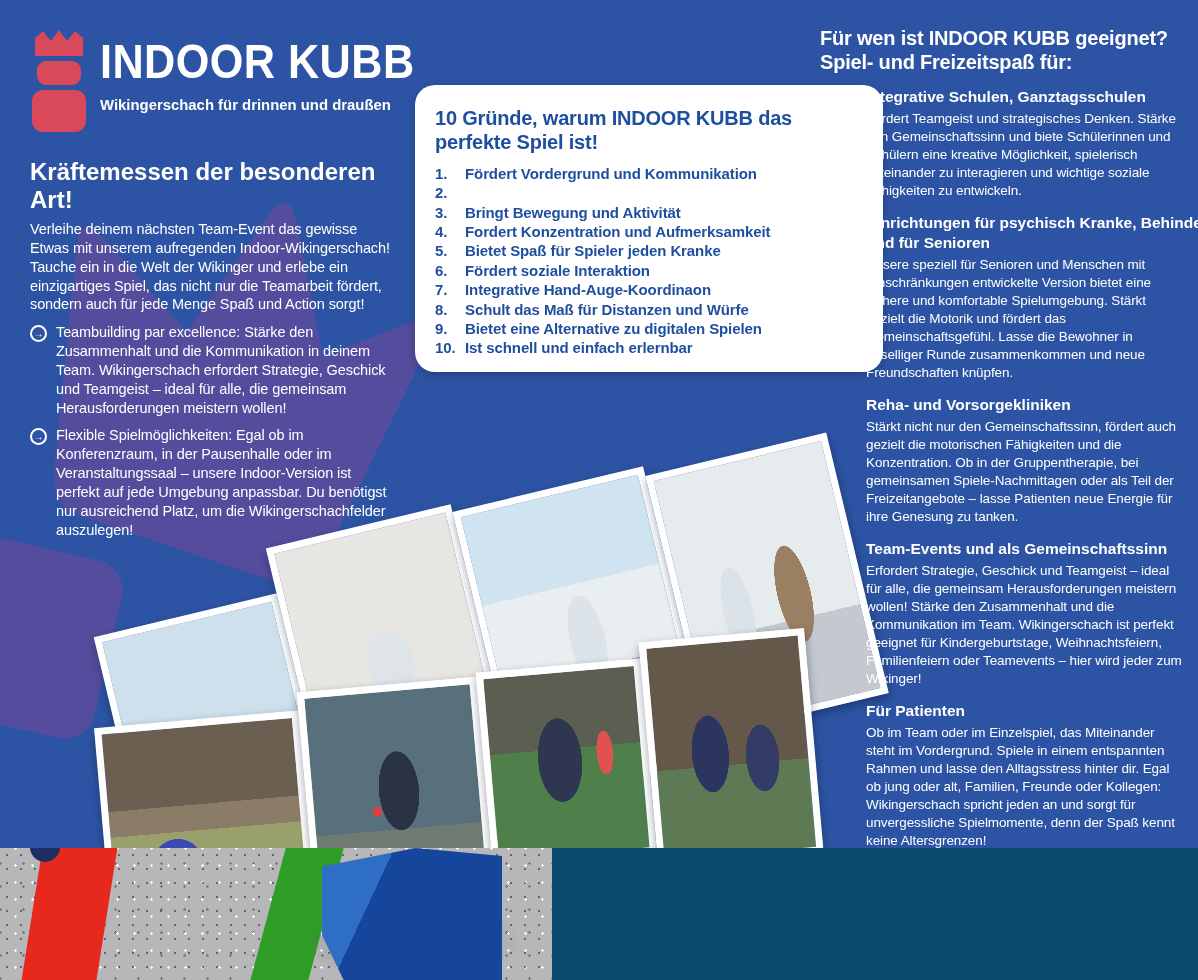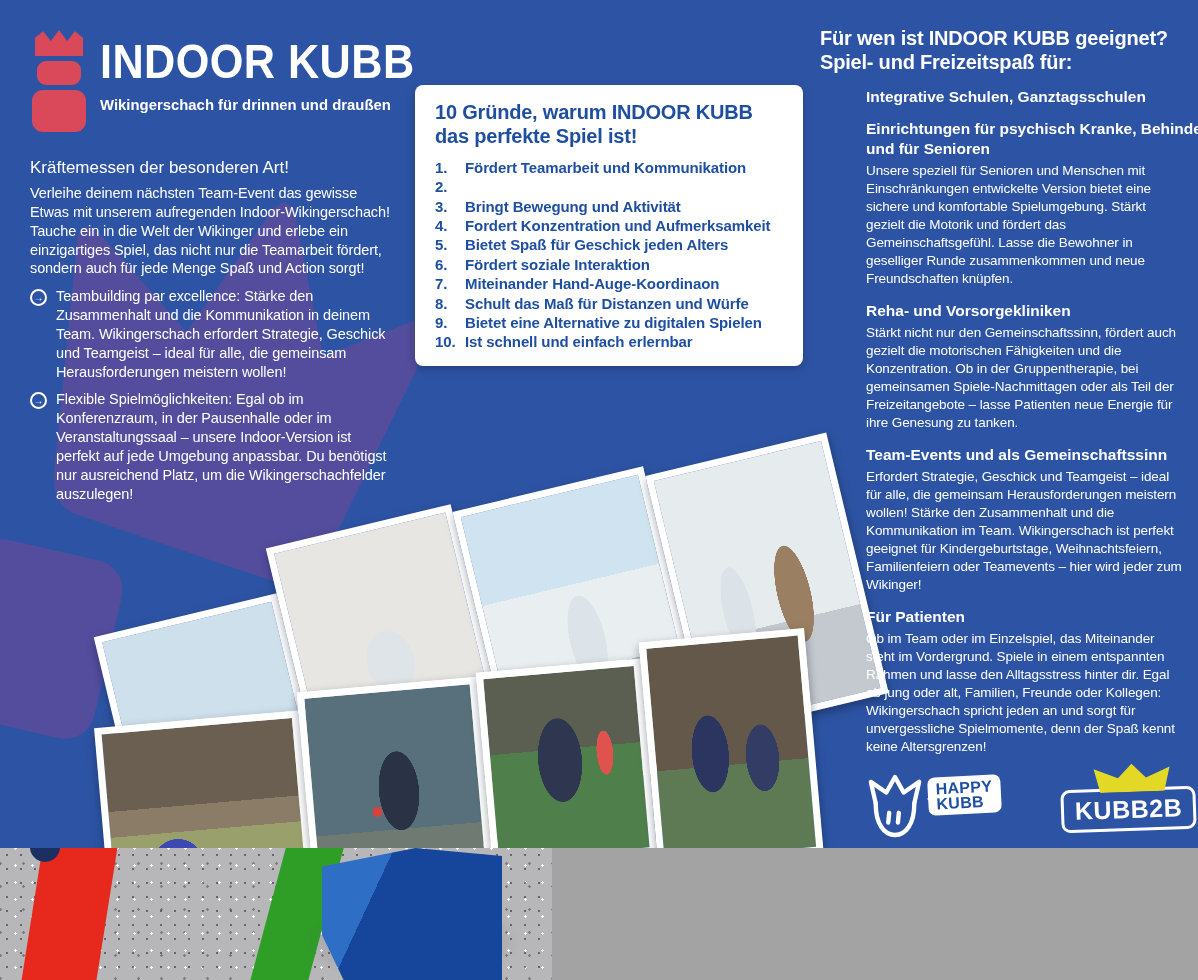--- a/index.html
+++ b/index.html
@@ -1,17 +1,17 @@
 <!DOCTYPE html>
 <html><head>
 <meta charset="utf-8">
 <style>
   * { margin:0; padding:0; box-sizing:border-box; }
   body { background:#fff; font-family:"Liberation Sans", sans-serif; }
-  .stage { position:relative; width:1198px; height:980px; background:#a3a3a3; overflow:hidden; }
+  .stage { position:relative; width:1198px; height:980px; background:#0c4a6e; overflow:hidden; }
 
   
   .flyer { position:absolute; left:0; top:0; width:1198px; height:848px;
            background:#2d54a4; overflow:hidden; }
 
   
   .wm { position:absolute; z-index:1; }
 
   
   .logo { position:absolute; left:28px; top:30px; z-index:5; display:flex; align-items:flex-start; }
@@ -22,32 +22,32 @@
   .blk2 { width:54px; height:42px; background:#d9495a; border-radius:11px; margin-top:5px; }
   .logo-text { margin-left:10px; padding-top:8px; }
   .brand-title { color:#fff; font-size:48px; font-weight:bold; letter-spacing:.5px;
       transform:scaleX(.9); transform-origin:left top; white-space:nowrap; line-height:1; }
   .brand-tagline { color:#fff; font-size:15.5px; font-weight:bold; margin-top:10px;
       transform:scaleX(.96); transform-origin:left top; white-space:nowrap; }
 
   
   .left-col { position:absolute; left:30px; top:148px; width:368px; z-index:5; color:#fff; }
   .h-big { font-size:21px; font-weight:bold; line-height:1.22; letter-spacing:-.2px; }
-  .h-sub { font-size:17px; font-weight:normal; margin-top:10px; }
+  .h-sub { font-size:24px; font-weight:bold; margin-top:10px; }
   .p-body { font-size:14.5px; line-height:1.3; margin-top:6px; letter-spacing:-.1px; }
   .h-why { font-size:18px; font-weight:bold; margin-top:16px; }
   .bullet { display:flex; margin-top:9px; }
   .arrow-ic { flex:0 0 17px; width:17px; height:17px; border:2px solid #fff; border-radius:50%;
       display:flex; align-items:center; justify-content:center; font-size:10px; font-weight:bold;
       color:#fff; margin-top:2px; }
   .bullet .p-body { margin:0 0 0 9px; max-width:342px; }
 
   
-  .card { position:absolute; left:415px; top:85px; width:388px; z-index:4;
-      background:#fff; border-radius:8px; padding:15px 20px 14px 20px;
+  .card { position:absolute; left:415px; top:85px; width:468px; z-index:4;
+      background:#fff; border-radius:20px; padding:21px 20px 14px 20px;
       box-shadow:0 3px 9px rgba(10,20,50,.3); color:#1e4e9f; }
   .card-title { font-size:20px; font-weight:bold; line-height:1.22; letter-spacing:-.2px; }
   .reasons { margin-top:9px; }
   .reason { display:flex; font-size:15px; font-weight:bold; line-height:19.4px; letter-spacing:-.1px; }
   .reason .num { flex:0 0 30px; }
 
   
   .strip { position:absolute; display:flex; align-items:flex-start; }
   .strip-upper { left:62px; top:415px; width:760px; transform:rotate(-13.5deg); transform-origin:100% 0; z-index:2; }
   .strip-lower { left:88px; top:628px; width:716px; transform:rotate(-5deg); transform-origin:100% 0; z-index:3; }
@@ -169,44 +169,44 @@
         <span class="arrow-ic">→</span>
         <div class="p-body">Flexible Spielmöglichkeiten: Egal ob im Konferenzraum, in der Pausenhalle oder im Veranstaltungssaal – unsere Indoor-Version ist perfekt auf jede Umgebung anpassbar. Du benötigst nur ausreichend Platz, um die Wikingerschachfelder auszulegen!</div>
       </div>
     </div>
 
     <div class="card">
       <div class="card-title">10 Gründe, warum INDOOR KUBB das perfekte Spiel ist!</div>
       <div class="reasons">
         <div class="reason">
             <span class="num">1.</span>
-            <span>Fördert Teamarbeit und Kommunikation</span>
+            <span>Fördert Vordergrund und Kommunikation</span>
           </div>
         <div class="reason">
             <span class="num">2.</span>
           </div>
         <div class="reason">
             <span class="num">3.</span>
             <span>Bringt Bewegung und Aktivität</span>
           </div>
         <div class="reason">
             <span class="num">4.</span>
             <span>Fordert Konzentration und Aufmerksamkeit</span>
           </div>
         <div class="reason">
             <span class="num">5.</span>
-            <span>Bietet Spaß für Geschick jeden Alters</span>
+            <span>Bietet Spaß für Spieler jeden Kranke</span>
           </div>
         <div class="reason">
             <span class="num">6.</span>
             <span>Fördert soziale Interaktion</span>
           </div>
         <div class="reason">
             <span class="num">7.</span>
-            <span>Miteinander Hand-Auge-Koordinaon</span>
+            <span>Integrative Hand-Auge-Koordinaon</span>
           </div>
         <div class="reason">
             <span class="num">8.</span>
             <span>Schult das Maß für Distanzen und Würfe</span>
           </div>
         <div class="reason">
             <span class="num">9.</span>
             <span>Bietet eine Alternative zu digitalen Spielen</span>
           </div>
         <div class="reason">
@@ -230,20 +230,21 @@
     </div>
 
     <div class="right-col">
       <div class="r-head">
         <div>Für wen ist INDOOR KUBB geeignet?</div>
         <div>Spiel- und Freizeitspaß für:</div>
       </div>
 
       <div class="sec">
         <div class="sec-title">Integrative Schulen, Ganztagsschulen</div>
+        <div class="sec-text">Fördert Teamgeist und strategisches Denken. Stärke den Gemeinschaftssinn und biete Schülerinnen und Schülern eine kreative Möglichkeit, spielerisch miteinander zu interagieren und wichtige soziale Fähigkeiten zu entwickeln.</div>
       </div>
       <div class="sec">
         <div class="sec-title">Einrichtungen für psychisch Kranke, Behinderte und für Senioren</div>
         <div class="sec-text">Unsere speziell für Senioren und Menschen mit Einschränkungen entwickelte Version bietet eine sichere und komfortable Spielumgebung. Stärkt gezielt die Motorik und fördert das Gemeinschaftsgefühl. Lasse die Bewohner in geselliger Runde zusammenkommen und neue Freundschaften knüpfen.</div>
       </div>
       <div class="sec">
         <div class="sec-title">Reha- und Vorsorgekliniken</div>
         <div class="sec-text">Stärkt nicht nur den Gemeinschaftssinn, fördert auch gezielt die motorischen Fähigkeiten und die Konzentration. Ob in der Gruppentherapie, bei gemeinsamen Spiele-Nachmittagen oder als Teil der Freizeitangebote – lasse Patienten neue Energie für ihre Genesung zu tanken.</div>
       </div>
       <div class="sec">

